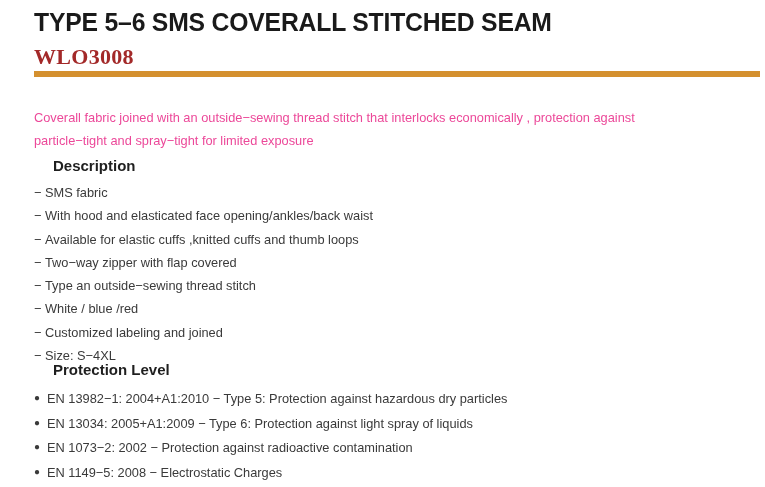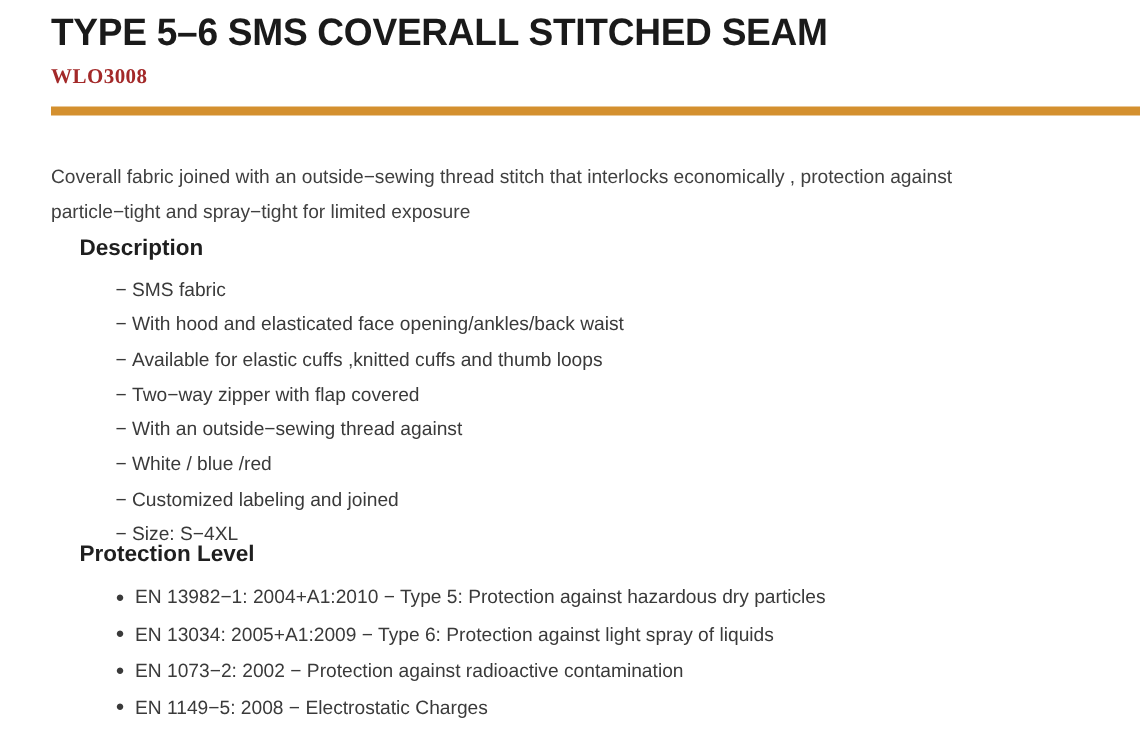--- a/index.html
+++ b/index.html
@@ -32,42 +32,42 @@
     color: #1a1a1a;
     white-space: nowrap;
     transform: scaleX(0.97);
     transform-origin: left top;
   }
   .product-code {
     position: absolute;
     left: 22px;
     top: 44px;
     font-family: "Liberation Serif", serif;
-    font-size: 14px;
+    font-size: 22px;
     font-weight: bold;
     color: #a32929;
     letter-spacing: 0.3px;
     white-space: nowrap;
   }
   .divider {
     position: absolute;
     left: 22px;
     top: 71px;
     width: 726px;
     height: 6px;
     background: #d4902f;
   }
   .intro {
     position: absolute;
     left: 22px;
     top: 106px;
     width: 726px;
     font-size: 12.8px;
     line-height: 23px;
-    color: #404040;
+    color: #ec4899;
     text-align: justify;
     text-justify: inter-word;
   }
   .intro .last-line {
     display: block;
   }
   .section-heading {
     position: absolute;
     left: 22px;
     font-size: 15px;
@@ -87,21 +87,20 @@
     list-style: none;
   }
   #desc-list { top: 181px; }
   #prot-list { top: 386px; }
 
   .list li {
     font-size: 12.8px;
     line-height: 23.3px;
     color: #3a3a3a;
     white-space: nowrap;
-    margin-left: 43px;
   }
   #prot-list li {
     line-height: 24px;
   }
   .marker {
     display: inline-block;
     color: #3a3a3a;
   }
   .marker.dash {
     width: 11px;
@@ -128,21 +127,21 @@
     <span class="last-line">particle−tight and spray−tight for limited exposure</span>
   </div>
 
   <div class="section-heading" id="desc-heading">Description</div>
 
   <ul class="list" id="desc-list">
     <li><span class="marker dash">−</span><span>SMS fabric</span></li>
     <li><span class="marker dash">−</span><span>With hood and elasticated face opening/ankles/back waist</span></li>
     <li><span class="marker dash">−</span><span>Available for elastic cuffs ,knitted cuffs and thumb loops</span></li>
     <li><span class="marker dash">−</span><span>Two−way zipper with flap covered</span></li>
-    <li><span class="marker dash">−</span><span>With an outside−sewing thread against</span></li>
+    <li><span class="marker dash">−</span><span>Type an outside−sewing thread stitch</span></li>
     <li><span class="marker dash">−</span><span>White / blue /red</span></li>
     <li><span class="marker dash">−</span><span>Customized labeling and joined</span></li>
     <li><span class="marker dash">−</span><span>Size: S−4XL</span></li>
   </ul>
 
   <div class="section-heading" id="prot-heading">Protection Level</div>
 
   <ul class="list" id="prot-list">
     <li><span class="marker dot">●</span><span>EN 13982−1: 2004+A1:2010 − Type 5: Protection against hazardous dry particles</span></li>
     <li><span class="marker dot">●</span><span>EN 13034: 2005+A1:2009 − Type 6: Protection against light spray of liquids</span></li>

